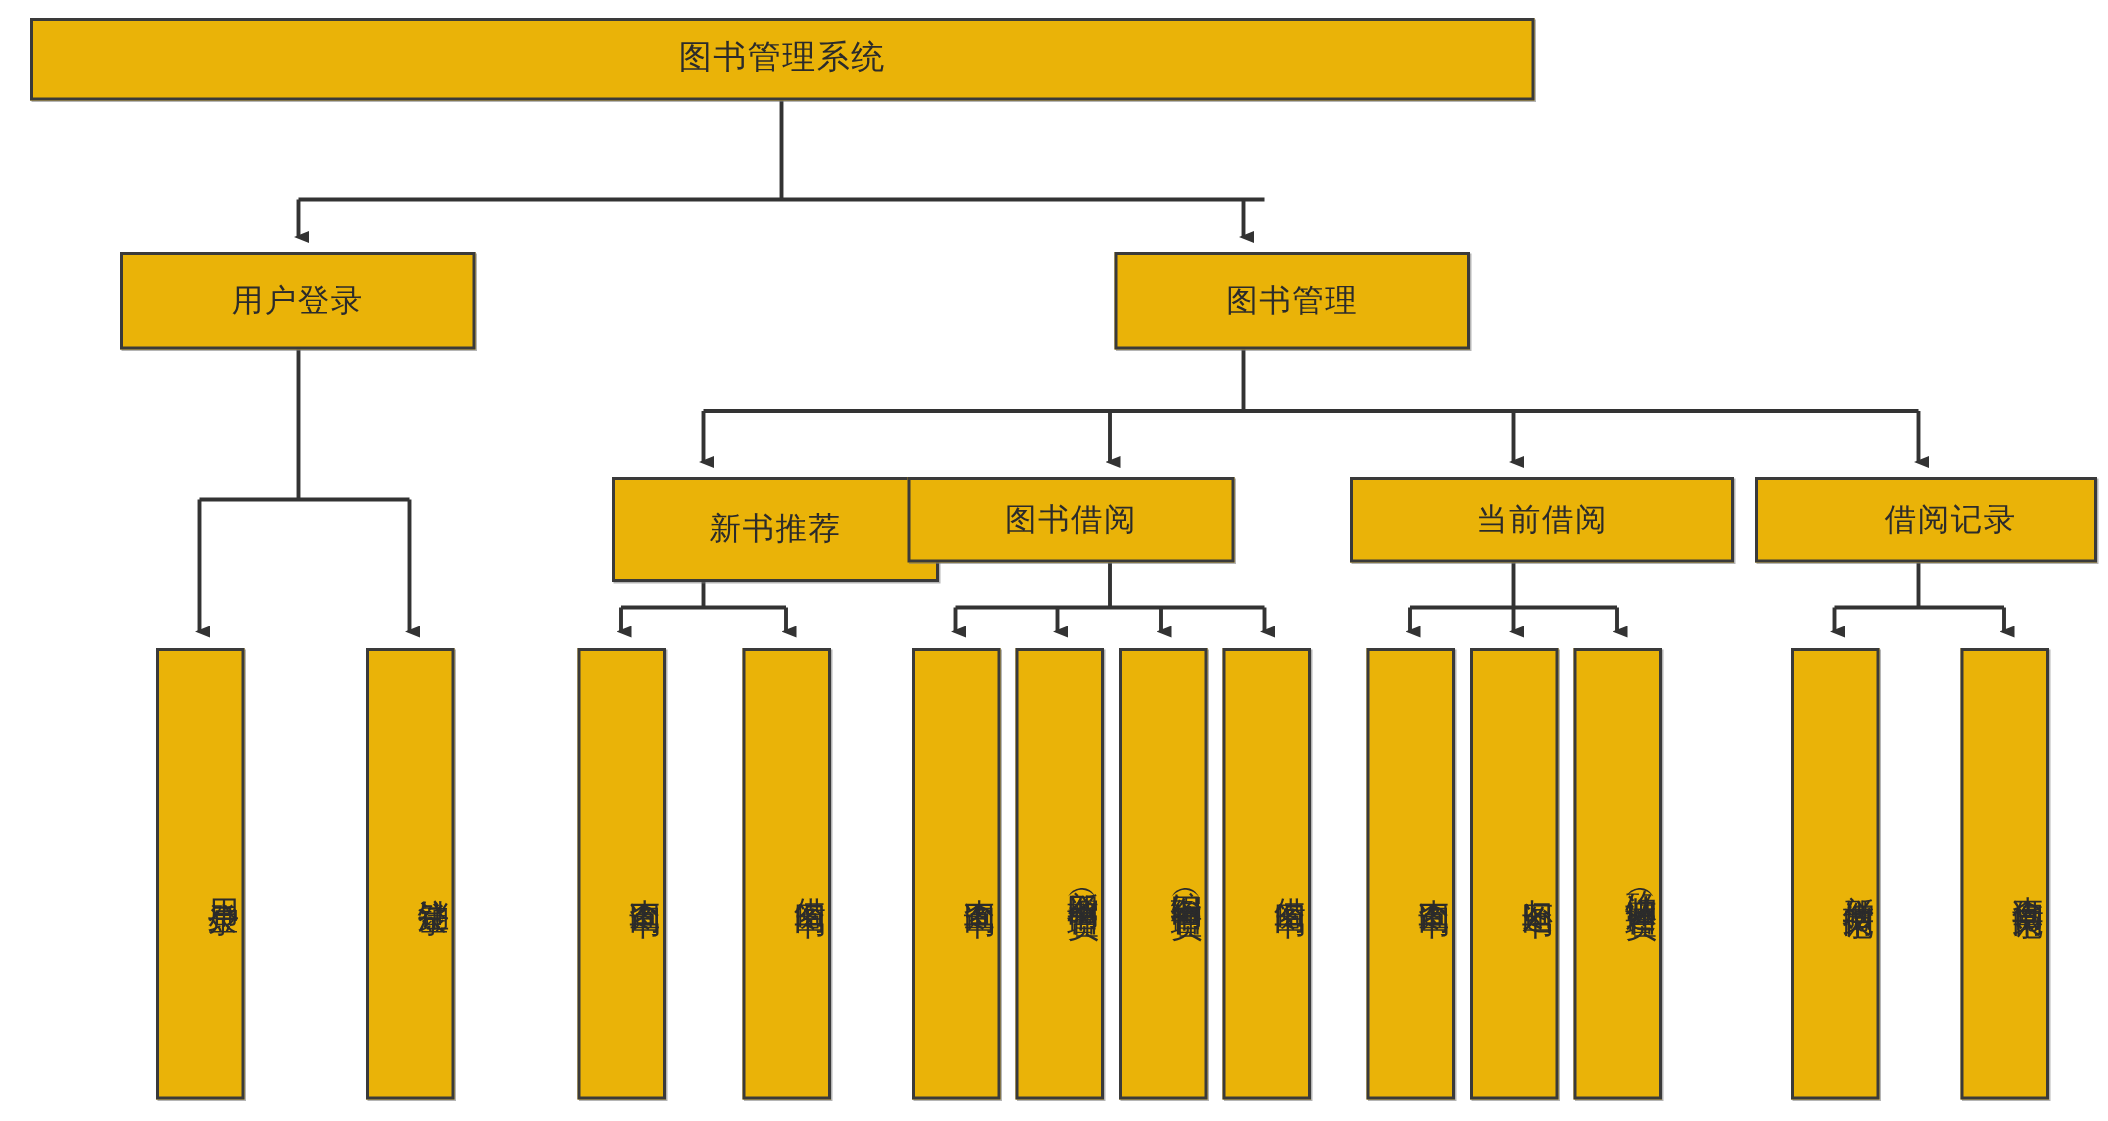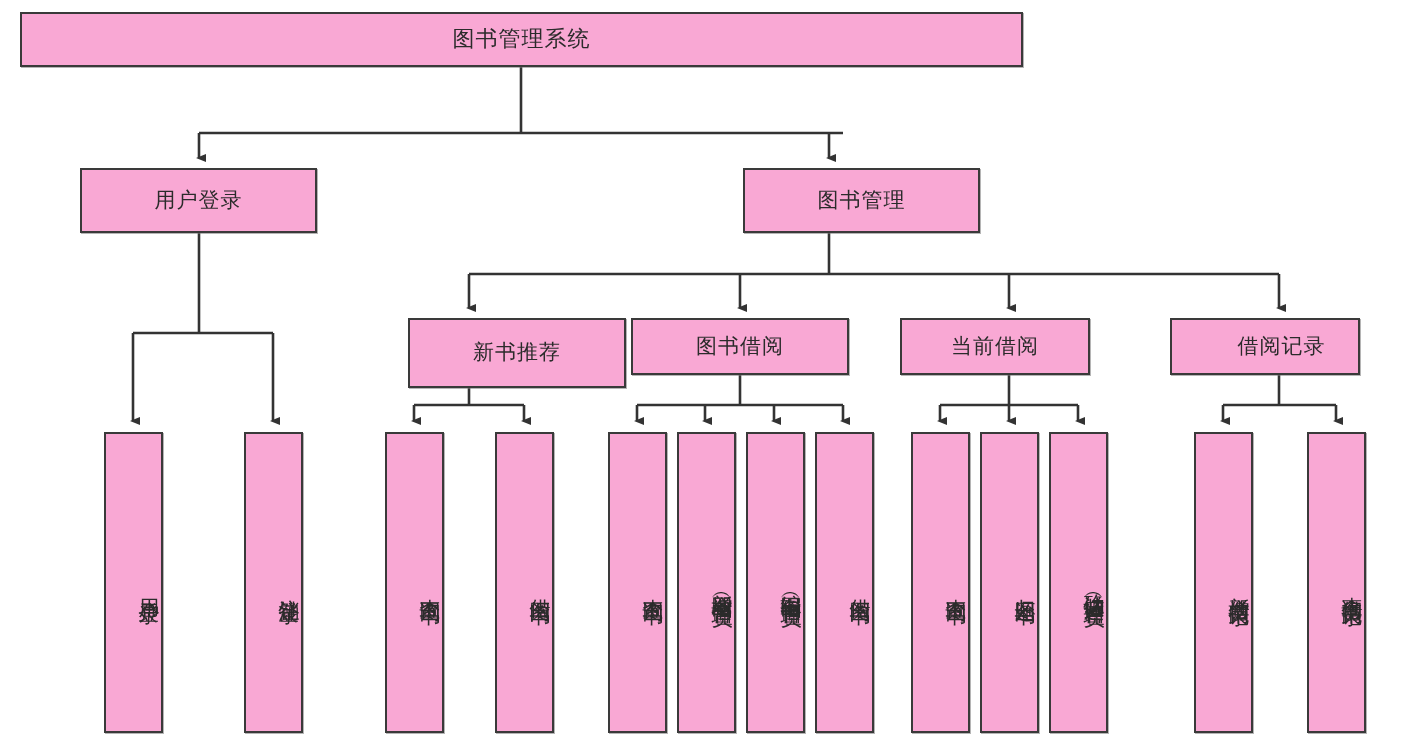--- a/index.html
+++ b/index.html
@@ -22,21 +22,21 @@
     left: 0;
     top: 0;
     width: 1405px;
     height: 747px;
     pointer-events: none;
   }
   .node {
     position: absolute;
     box-sizing: border-box;
     border: 2px solid #3a3a3a;
-    background: #f9a8d4;
+    background: #eab308;
     color: #2b2b2b;
     display: flex;
     align-items: center;
     justify-content: center;
     text-align: center;
     box-shadow: 1px 1px 0 rgba(120,120,120,0.55);
   }
   .node.horizontal {
     font-size: 21px;
     line-height: 1.2;
@@ -123,23 +123,23 @@
       <path d="M1336,405 L1336,421" marker-end="url(#arrow)"></path>
     </g>
   </svg>
 
   <div class="node horizontal root" style="left:20px; top:12px; width:1003px; height:55px;">图书管理系统</div>
 
   <div class="node horizontal" style="left:80px; top:168px; width:237px; height:65px;">用户登录</div>
   <div class="node horizontal" style="left:710px; top:168px; width:237px; height:65px;margin-left:33px;">图书管理</div>
 
   <div class="node horizontal" style="left:360px; top:318px; width:218px; height:70px;margin-left:48px;">新书推荐</div>
-  <div class="node horizontal" style="left:631px; top:318px; width:218px; height:57px;">图书借阅</div>
-  <div class="node horizontal" style="left:900px; top:318px; width:190px; height:57px;">当前借阅</div>
-  <div class="node horizontal" style="left:1170px; top:318px; width:190px; height:57px;padding-left:33px;">借阅记录</div>
+  <div class="node horizontal" style="left:605px; top:318px; width:218px; height:57px;">图书借阅</div>
+  <div class="node horizontal" style="left:900px; top:318px; width:256px; height:57px;">当前借阅</div>
+  <div class="node horizontal" style="left:1170px; top:318px; width:228px; height:57px;padding-left:33px;">借阅记录</div>
 
   <div class="node vertical" style="left:104px; top:432px; width:59px; height:301px;">
     <span class="vtext">用户登录</span>
   </div>
   <div class="node vertical" style="left:244px; top:432px; width:59px; height:301px;">
     <span class="vtext">注销登录</span>
   </div>
 
   <div class="node vertical" style="left:385px; top:432px; width:59px; height:301px;">
     <span class="vtext">查询图书</span>

